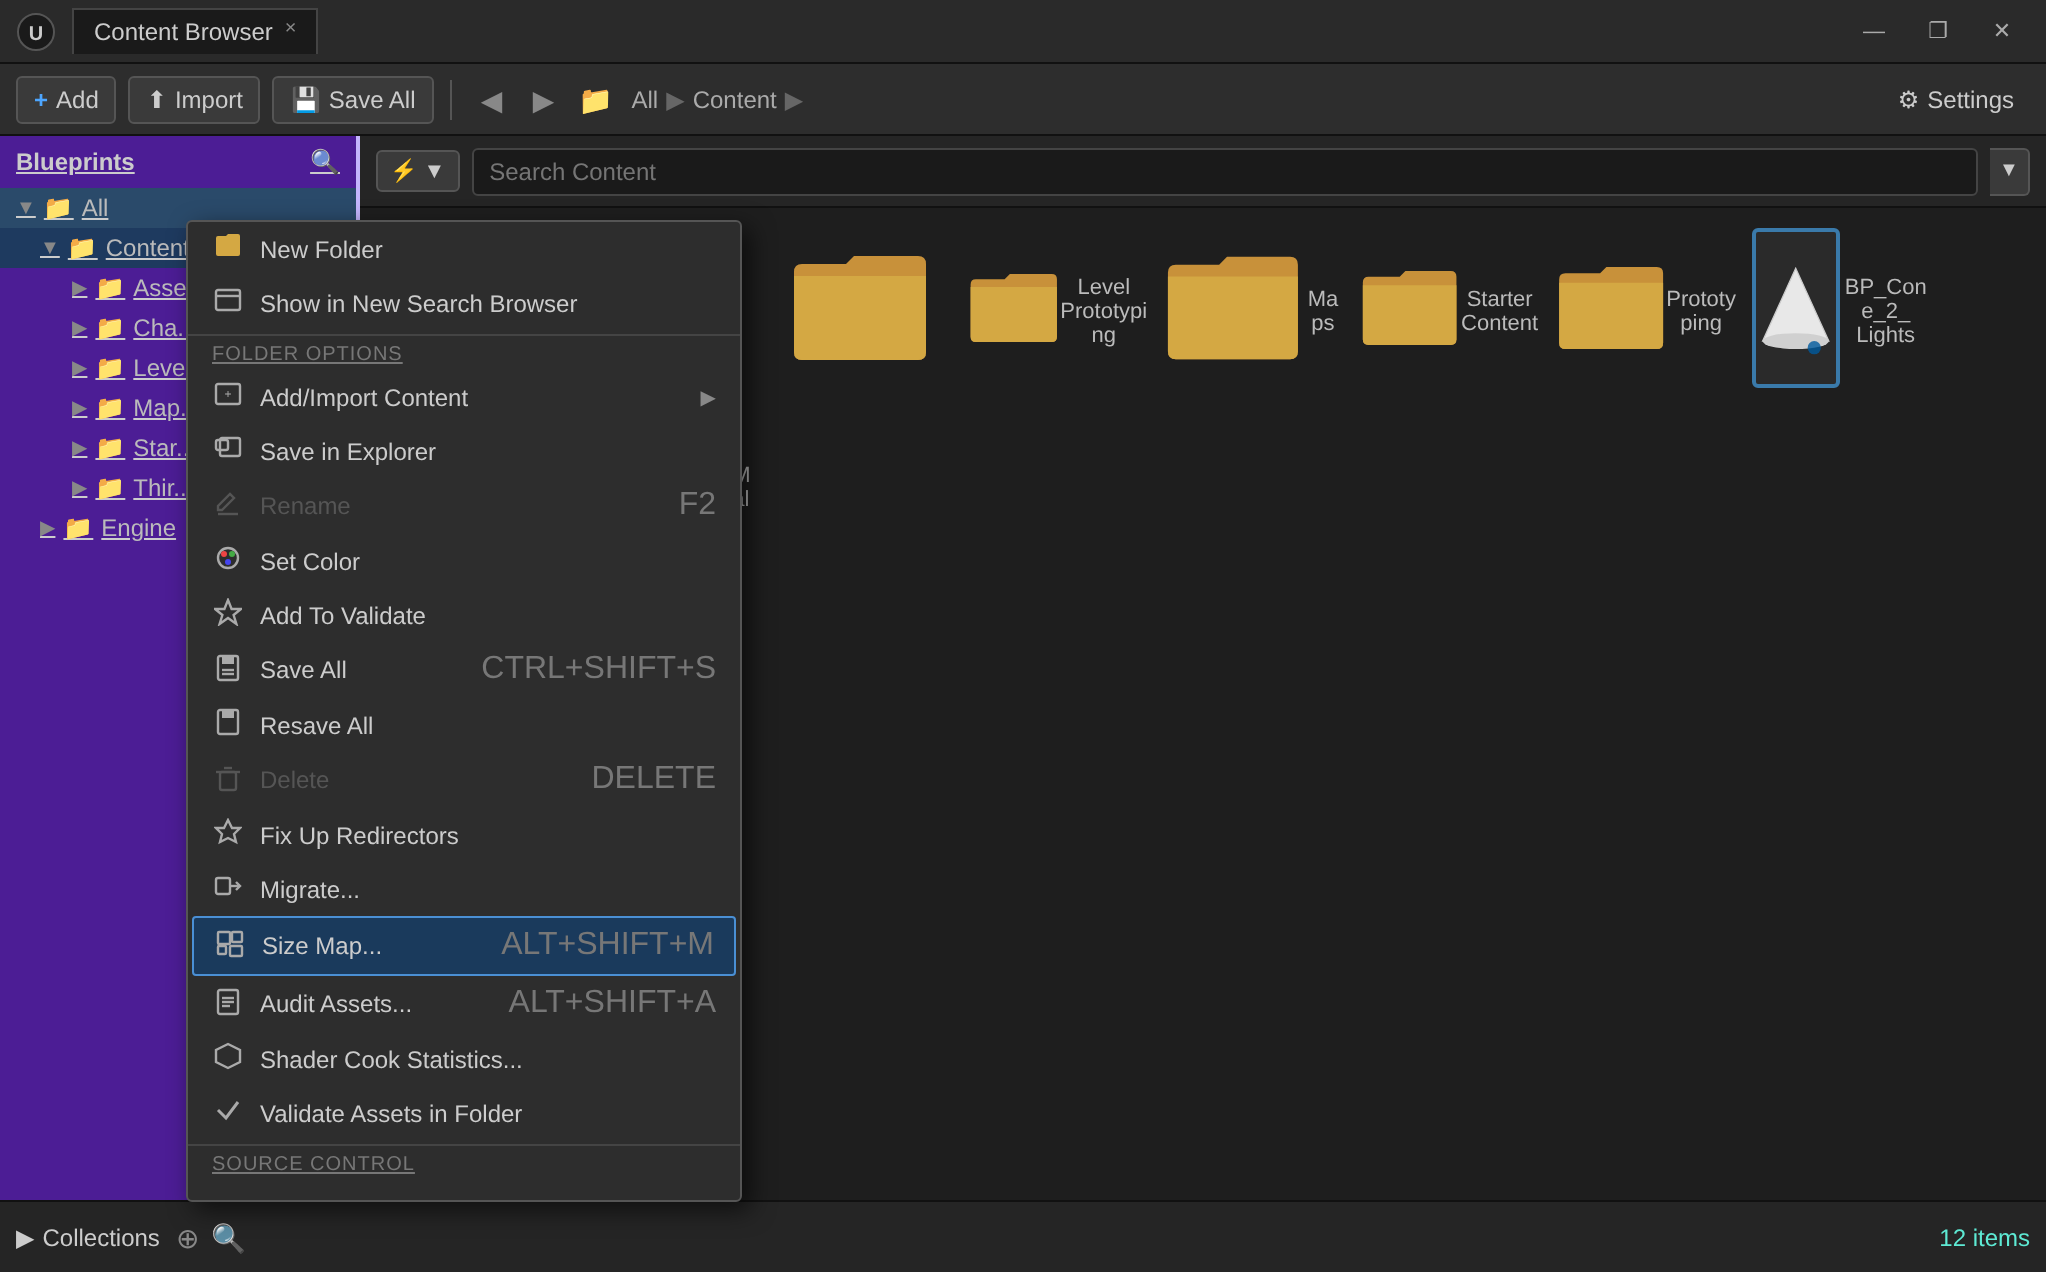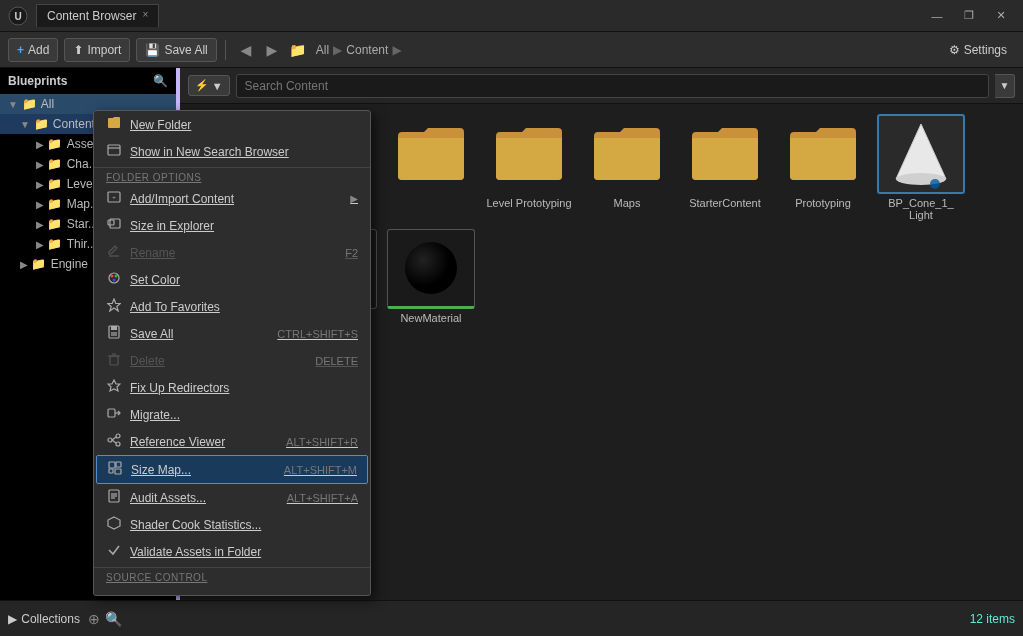--- a/index.html
+++ b/index.html
@@ -110,24 +110,25 @@
 
     
     .main-layout {
       display: flex;
       height: calc(636px - 32px - 36px - 36px);
     }
 
     
     .sidebar {
       width: 180px;
-      background: #000000;
-      border-right: 4px solid #c4b5fd;
+      background: #4c1d95;
+      border-right: 2px solid #c4b5fd;
       overflow-y: auto;
       flex-shrink: 0;
+      text-decoration: underline;
     }
     .sidebar-header {
       display: flex;
       align-items: center;
       justify-content: space-between;
       padding: 6px 8px;
       font-size: 12px;
       color: #ccc;
       font-weight: bold;
     }
@@ -192,21 +193,20 @@
       flex: 1;
       display: flex;
       flex-wrap: wrap;
       align-content: flex-start;
       padding: 10px;
       gap: 8px;
       overflow-y: auto;
     }
     .asset-item {
       display: flex;
-      flex-direction: column;
       align-items: center;
       width: 90px;
       cursor: pointer;
     }
     .asset-thumb {
       width: 88px;
       height: 80px;
       background: #3a3a3a;
       border: 1px solid #555;
       border-radius: 3px;
@@ -278,34 +278,33 @@
     .ctx-section-header:first-child { border-top: none; margin-top: 0; }
     .ctx-item {
       display: flex;
       align-items: center;
       padding: 5px 12px;
       cursor: pointer;
       font-size: 12px;
       color: #ccc;
       gap: 8px;
       position: relative;
-      text-decoration: underline;
     }
     .ctx-item.highlighted {
       background: #1a3a5c;
       border: 1px solid #4a8fd4;
       margin: 0 2px;
       border-radius: 2px;
       padding: 5px 10px;
     }
     .ctx-item.disabled { color: #555; cursor: default; }
     .ctx-item .shortcut {
       margin-left: auto;
       color: #777;
-      font-size: 11px;
+      font-size: 16px;
     }
     .ctx-item .submenu-arrow {
       margin-left: auto;
       color: #888;
       font-size: 10px;
     }
     .ctx-icon {
       width: 16px;
       text-align: center;
       font-size: 12px;
@@ -490,30 +489,20 @@
       <div class="asset-item">
         <div class="asset-thumb folder-thumb">
           <svg class="folder-svg" viewBox="0 0 70 60">
             <path d="M2 12 Q2 8 6 8 L28 8 L32 4 L64 4 Q68 4 68 8 L68 52 Q68 56 64 56 L6 56 Q2 56 2 52 Z" fill="#c8913a"></path>
             <path d="M2 14 L68 14 L68 52 Q68 56 64 56 L6 56 Q2 56 2 52 Z" fill="#d4a843"></path>
           </svg>
         </div>
         <span class="asset-label">Prototyping</span>
       </div>
 
-      <div class="asset-item">
-        <div class="asset-thumb cone-thumb" style="background:#2a2a2a; border:2px solid #3a7aaa;">
-          <svg width="60" height="70" viewBox="0 0 60 70">
-            <polygon points="30,5 5,60 55,60" fill="#e8e8e8" stroke="#ccc" stroke-width="1"></polygon>
-            <ellipse cx="30" cy="60" rx="25" ry="6" fill="#d0d0d0"></ellipse>
-            <circle cx="44" cy="65" r="5" fill="#005a9e" opacity="0.8"></circle>
-          </svg>
-        </div>
-        <span class="asset-label">BP_Cone_1_ Light</span>
-      </div>
 
       <div class="asset-item">
         <div class="asset-thumb cone-thumb" style="background:#2a2a2a; border:2px solid #3a7aaa;">
           <svg width="60" height="70" viewBox="0 0 60 70">
             <polygon points="30,5 5,60 55,60" fill="#e8e8e8" stroke="#ccc" stroke-width="1"></polygon>
             <ellipse cx="30" cy="60" rx="25" ry="6" fill="#d0d0d0"></ellipse>
             <circle cx="44" cy="65" r="5" fill="#005a9e" opacity="0.8"></circle>
           </svg>
         </div>
         <span class="asset-label">BP_Cone_2_ Lights</span>
@@ -596,21 +585,21 @@
     <span>Add/Import Content</span>
     <span class="submenu-arrow">▶</span>
   </div>
   <div class="ctx-item">
     <span class="ctx-icon">
       <svg width="14" height="14" viewBox="0 0 14 14">
           <rect x="1" y="3" width="6" height="5" rx="1" fill="none" stroke="#aaa" stroke-width="1.2"></rect>
           <rect x="3" y="2" width="10" height="9" rx="1" fill="none" stroke="#aaa" stroke-width="1.2"></rect>
         </svg>
     </span>
-    <span>Size in Explorer</span>
+    <span>Save in Explorer</span>
   </div>
   <div class="ctx-item disabled">
     <span class="ctx-icon">
       <svg width="14" height="14" viewBox="0 0 14 14">
           <path d="M2 10 L4 10 L10 4 L8 2 L2 8 Z" fill="none" stroke="#555" stroke-width="1.2"></path>
           <line x1="2" y1="12" x2="12" y2="12" stroke="#555" stroke-width="1.2"></line>
         </svg>
     </span>
     <span>Rename</span>
     <span class="shortcut">F2</span>
@@ -625,36 +614,45 @@
         </svg>
     </span>
     <span>Set Color</span>
   </div>
   <div class="ctx-item">
     <span class="ctx-icon">
       <svg width="14" height="14" viewBox="0 0 14 14">
           <polygon points="7,1 8.8,5.5 13.5,5.5 9.8,8.5 11.2,13 7,10 2.8,13 4.2,8.5 0.5,5.5 5.2,5.5" fill="none" stroke="#aaa" stroke-width="1.2"></polygon>
         </svg>
     </span>
-    <span>Add To Favorites</span>
+    <span>Add To Validate</span>
   </div>
 
 
   <div class="ctx-item">
     <span class="ctx-icon">
       <svg width="14" height="14" viewBox="0 0 14 14">
           <rect x="2" y="1" width="10" height="12" rx="1" fill="none" stroke="#aaa" stroke-width="1.2"></rect>
           <rect x="4" y="1" width="6" height="4" fill="#aaa"></rect>
           <line x1="4" y1="8" x2="10" y2="8" stroke="#aaa" stroke-width="1.2"></line>
           <line x1="4" y1="10" x2="10" y2="10" stroke="#aaa" stroke-width="1.2"></line>
         </svg>
     </span>
     <span>Save All</span>
     <span class="shortcut">CTRL+SHIFT+S</span>
   </div>
+  <div class="ctx-item">
+    <span class="ctx-icon">
+      <svg width="14" height="14" viewBox="0 0 14 14">
+          <rect x="2" y="1" width="10" height="12" rx="1" fill="none" stroke="#aaa" stroke-width="1.2"></rect>
+          <rect x="4" y="1" width="6" height="4" fill="#aaa"></rect>
+        </svg>
+    </span>
+    <span>Resave All</span>
+  </div>
   <div class="ctx-item disabled">
     <span class="ctx-icon">
       <svg width="14" height="14" viewBox="0 0 14 14">
           <rect x="3" y="4" width="8" height="9" rx="1" fill="none" stroke="#555" stroke-width="1.2"></rect>
           <line x1="1" y1="4" x2="13" y2="4" stroke="#555" stroke-width="1.2"></line>
           <line x1="5" y1="2" x2="9" y2="2" stroke="#555" stroke-width="1.2"></line>
         </svg>
     </span>
     <span>Delete</span>
     <span class="shortcut">DELETE</span>
@@ -669,33 +667,20 @@
   </div>
   <div class="ctx-item">
     <span class="ctx-icon">
       <svg width="14" height="14" viewBox="0 0 14 14">
           <rect x="1" y="3" width="7" height="8" rx="1" fill="none" stroke="#aaa" stroke-width="1.2"></rect>
           <line x1="8" y1="7" x2="13" y2="7" stroke="#aaa" stroke-width="1.2"></line>
           <polyline points="11,5 13,7 11,9" fill="none" stroke="#aaa" stroke-width="1.2"></polyline>
         </svg>
     </span>
     <span>Migrate...</span>
-  </div>
-  <div class="ctx-item">
-    <span class="ctx-icon">
-      <svg width="14" height="14" viewBox="0 0 14 14">
-          <circle cx="3" cy="7" r="2" fill="none" stroke="#aaa" stroke-width="1.2"></circle>
-          <circle cx="11" cy="3" r="2" fill="none" stroke="#aaa" stroke-width="1.2"></circle>
-          <circle cx="11" cy="11" r="2" fill="none" stroke="#aaa" stroke-width="1.2"></circle>
-          <line x1="5" y1="7" x2="9" y2="4" stroke="#aaa" stroke-width="1.2"></line>
-          <line x1="5" y1="7" x2="9" y2="10" stroke="#aaa" stroke-width="1.2"></line>
-        </svg>
-    </span>
-    <span>Reference Viewer</span>
-    <span class="shortcut">ALT+SHIFT+R</span>
   </div>
   <div class="ctx-item highlighted">
     <span class="ctx-icon">
       <svg width="14" height="14" viewBox="0 0 14 14">
           <rect x="1" y="1" width="6" height="6" rx="0.5" fill="none" stroke="#aaa" stroke-width="1.2"></rect>
           <rect x="8" y="1" width="5" height="5" rx="0.5" fill="none" stroke="#aaa" stroke-width="1.2"></rect>
           <rect x="1" y="8" width="4" height="4" rx="0.5" fill="none" stroke="#aaa" stroke-width="1.2"></rect>
           <rect x="7" y="8" width="6" height="5" rx="0.5" fill="none" stroke="#aaa" stroke-width="1.2"></rect>
         </svg>
     </span>

